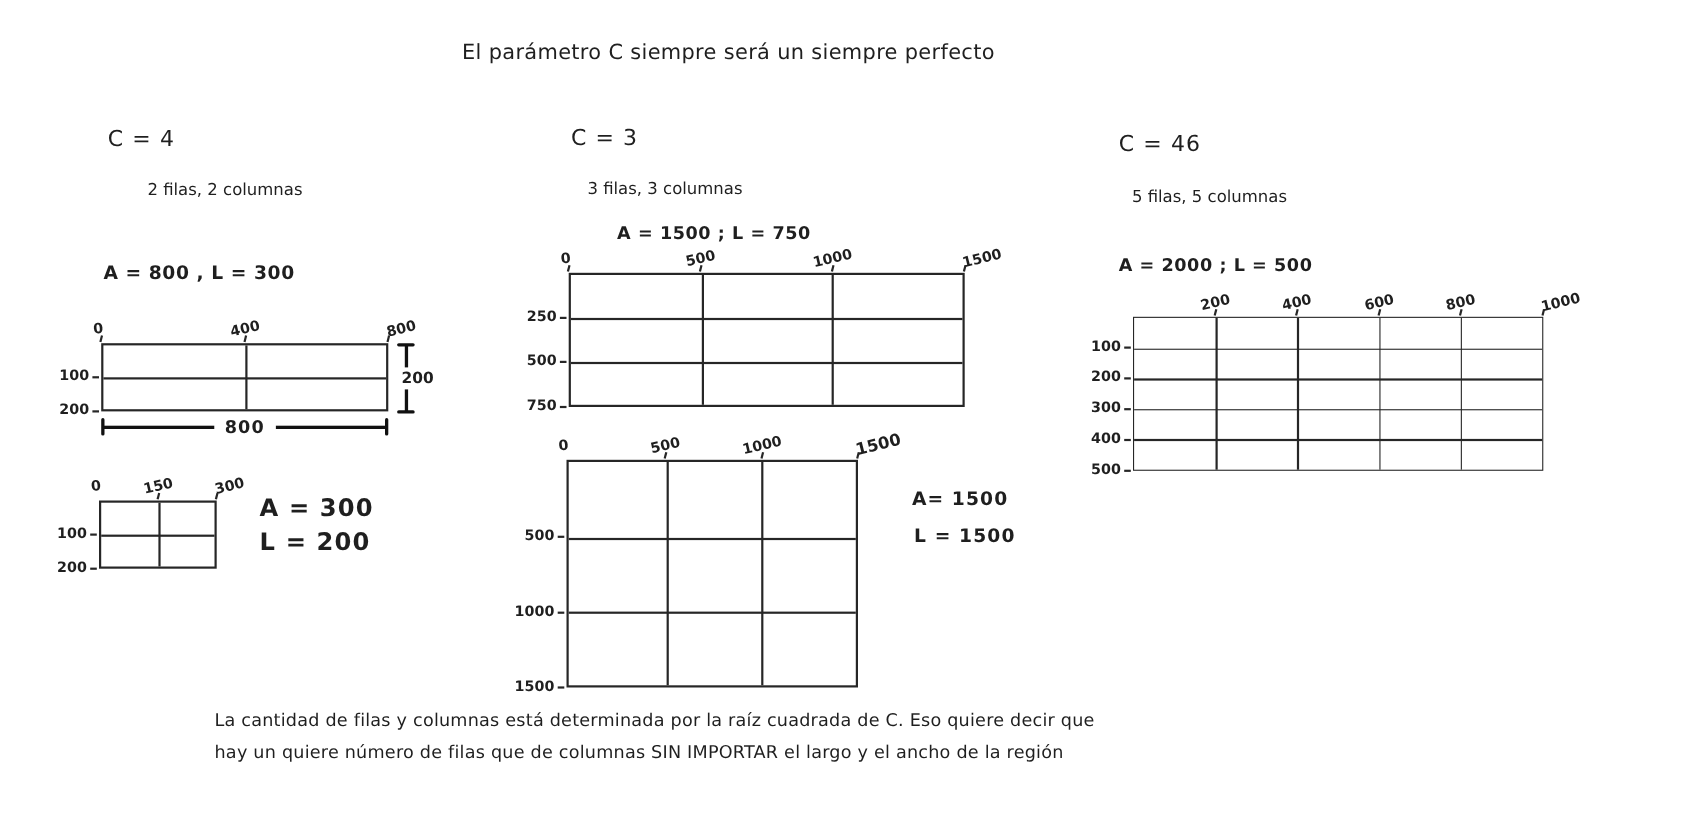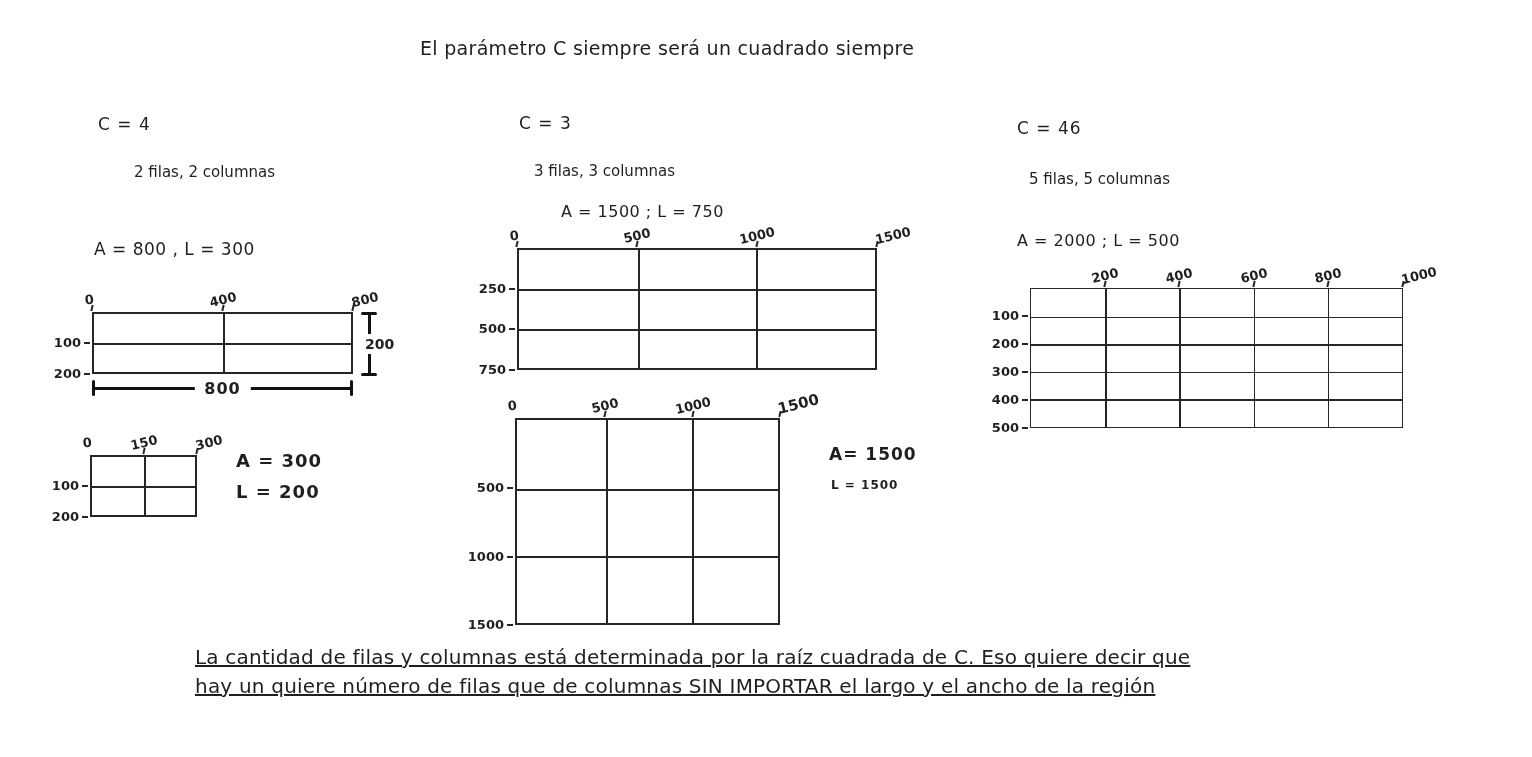--- a/index.html
+++ b/index.html
@@ -3,25 +3,25 @@
 <meta charset="utf-8">
 <style>
   html,body{margin:0;padding:0;}
   body{
     width:1532px;height:757px;position:relative;overflow:hidden;
     background:#ffffff;color:#1f1f1f;
     font-family:"DejaVu Sans", sans-serif;
   }
   .txt{position:absolute;white-space:nowrap;}
   .title{font-size:19px;letter-spacing:.3px;}
-  .heading{font-size:17px;letter-spacing:1px;}
+  .heading{font-size:20px;letter-spacing:1px;}
   .sub{font-size:15px;}
-  .params{font-size:17px;font-weight:normal;letter-spacing:.5px;}
-  .side-label{font-size:18px;font-weight:bold;letter-spacing:1px;}
-  .footer-line{font-size:20px;letter-spacing:.2px;text-decoration:underline;}
+  .params{font-size:17px;font-weight:bold;letter-spacing:.5px;}
+  .side-label{font-size:22px;font-weight:bold;letter-spacing:1px;}
+  .footer-line{font-size:16px;letter-spacing:.2px;}
 
   
   .gridwrap{position:absolute;}
   .gframe{position:absolute;left:0;top:0;right:0;bottom:0;border:2px solid #262626;}
   .vline{position:absolute;top:0;bottom:0;width:2px;background:#262626;}
   .hline{position:absolute;left:0;right:0;height:2px;background:#262626;}
 
   .xlab{position:absolute;bottom:calc(100% + 5px);transform:translateX(-50%) rotate(-13deg);
         font-size:13px;font-weight:bold;white-space:nowrap;}
   .xlab.start{transform:translateX(-80%) rotate(-6deg);}
@@ -41,21 +41,21 @@
                background:#fff;padding:2px 1px;font-size:14px;font-weight:bold;}
   .dim-h{position:absolute;height:16px;}
   .dim-h .caph{position:absolute;top:0;width:3px;height:16px;background:#111;border-radius:2px;}
   .dim-h .stemh{position:absolute;top:7px;left:2px;right:2px;height:2.5px;background:#111;}
   .dim-h .dlab{position:absolute;left:50%;top:50%;transform:translate(-50%,-50%);
                background:#fff;padding:0 10px;font-size:16px;font-weight:bold;letter-spacing:1px;}
 </style>
 </head>
 <body>
 
-<div class="txt title" style="left:420px;top:37px;">El parámetro C siempre será un cuadrado siempre</div>
+<div class="txt title" style="left:420px;top:37px;">El parámetro C siempre será un siempre perfecto</div>
 
 <div class="txt heading" style="left:98px;top:114px;">C = 4</div>
 <div class="txt sub" style="left:134px;top:163px;">2 filas, 2 columnas</div>
 <div class="txt params" style="left:94px;top:239px;">A = 800 ,   L = 300</div>
 
 <div class="gridwrap" style="left:92px;top:312px;width:261px;height:62px;">
   <div class="gframe">
     <div class="vline" style="left:50%;"></div>
     <div class="hline" style="top:50%;"></div>
   </div>
@@ -145,21 +145,21 @@
   <i class="xtick" style="left:67%;"></i>
   <i class="xtick" style="left:100%;"></i>
   <span class="ylab" style="top:34%;">500</span>
   <span class="ylab" style="top:67%;">1000</span>
   <span class="ylab" style="top:100%;">1500</span>
   <i class="ytick" style="top:34%;"></i>
   <i class="ytick" style="top:67%;"></i>
   <i class="ytick" style="top:100%;"></i>
 </div>
 <div class="txt side-label" style="left:829px;top:444px;font-size:17px;">A= 1500</div>
-<div class="txt side-label" style="left:831px;top:478px;font-size:12px;text-align:center;">L = 1500</div>
+<div class="txt side-label" style="left:831px;top:478px;font-size:17px;text-align:center;">L = 1500</div>
 
 <div class="txt heading" style="left:1017px;top:118px;">C = 46</div>
 <div class="txt sub" style="left:1029px;top:170px;">5 filas, 5 columnas</div>
 <div class="txt params" style="left:1017px;top:231px;font-size:16px;">A = 2000  ;   L = 500</div>
 
 <div class="gridwrap" style="left:1030px;top:288px;width:373px;height:140px;">
   <div class="gframe" style="border-width:1.6px;">
     <div class="vline" style="left:20%;width:1.6px;"></div>
     <div class="vline" style="left:40%;width:1.6px;"></div>
     <div class="vline" style="left:60%;width:1.6px;"></div>

